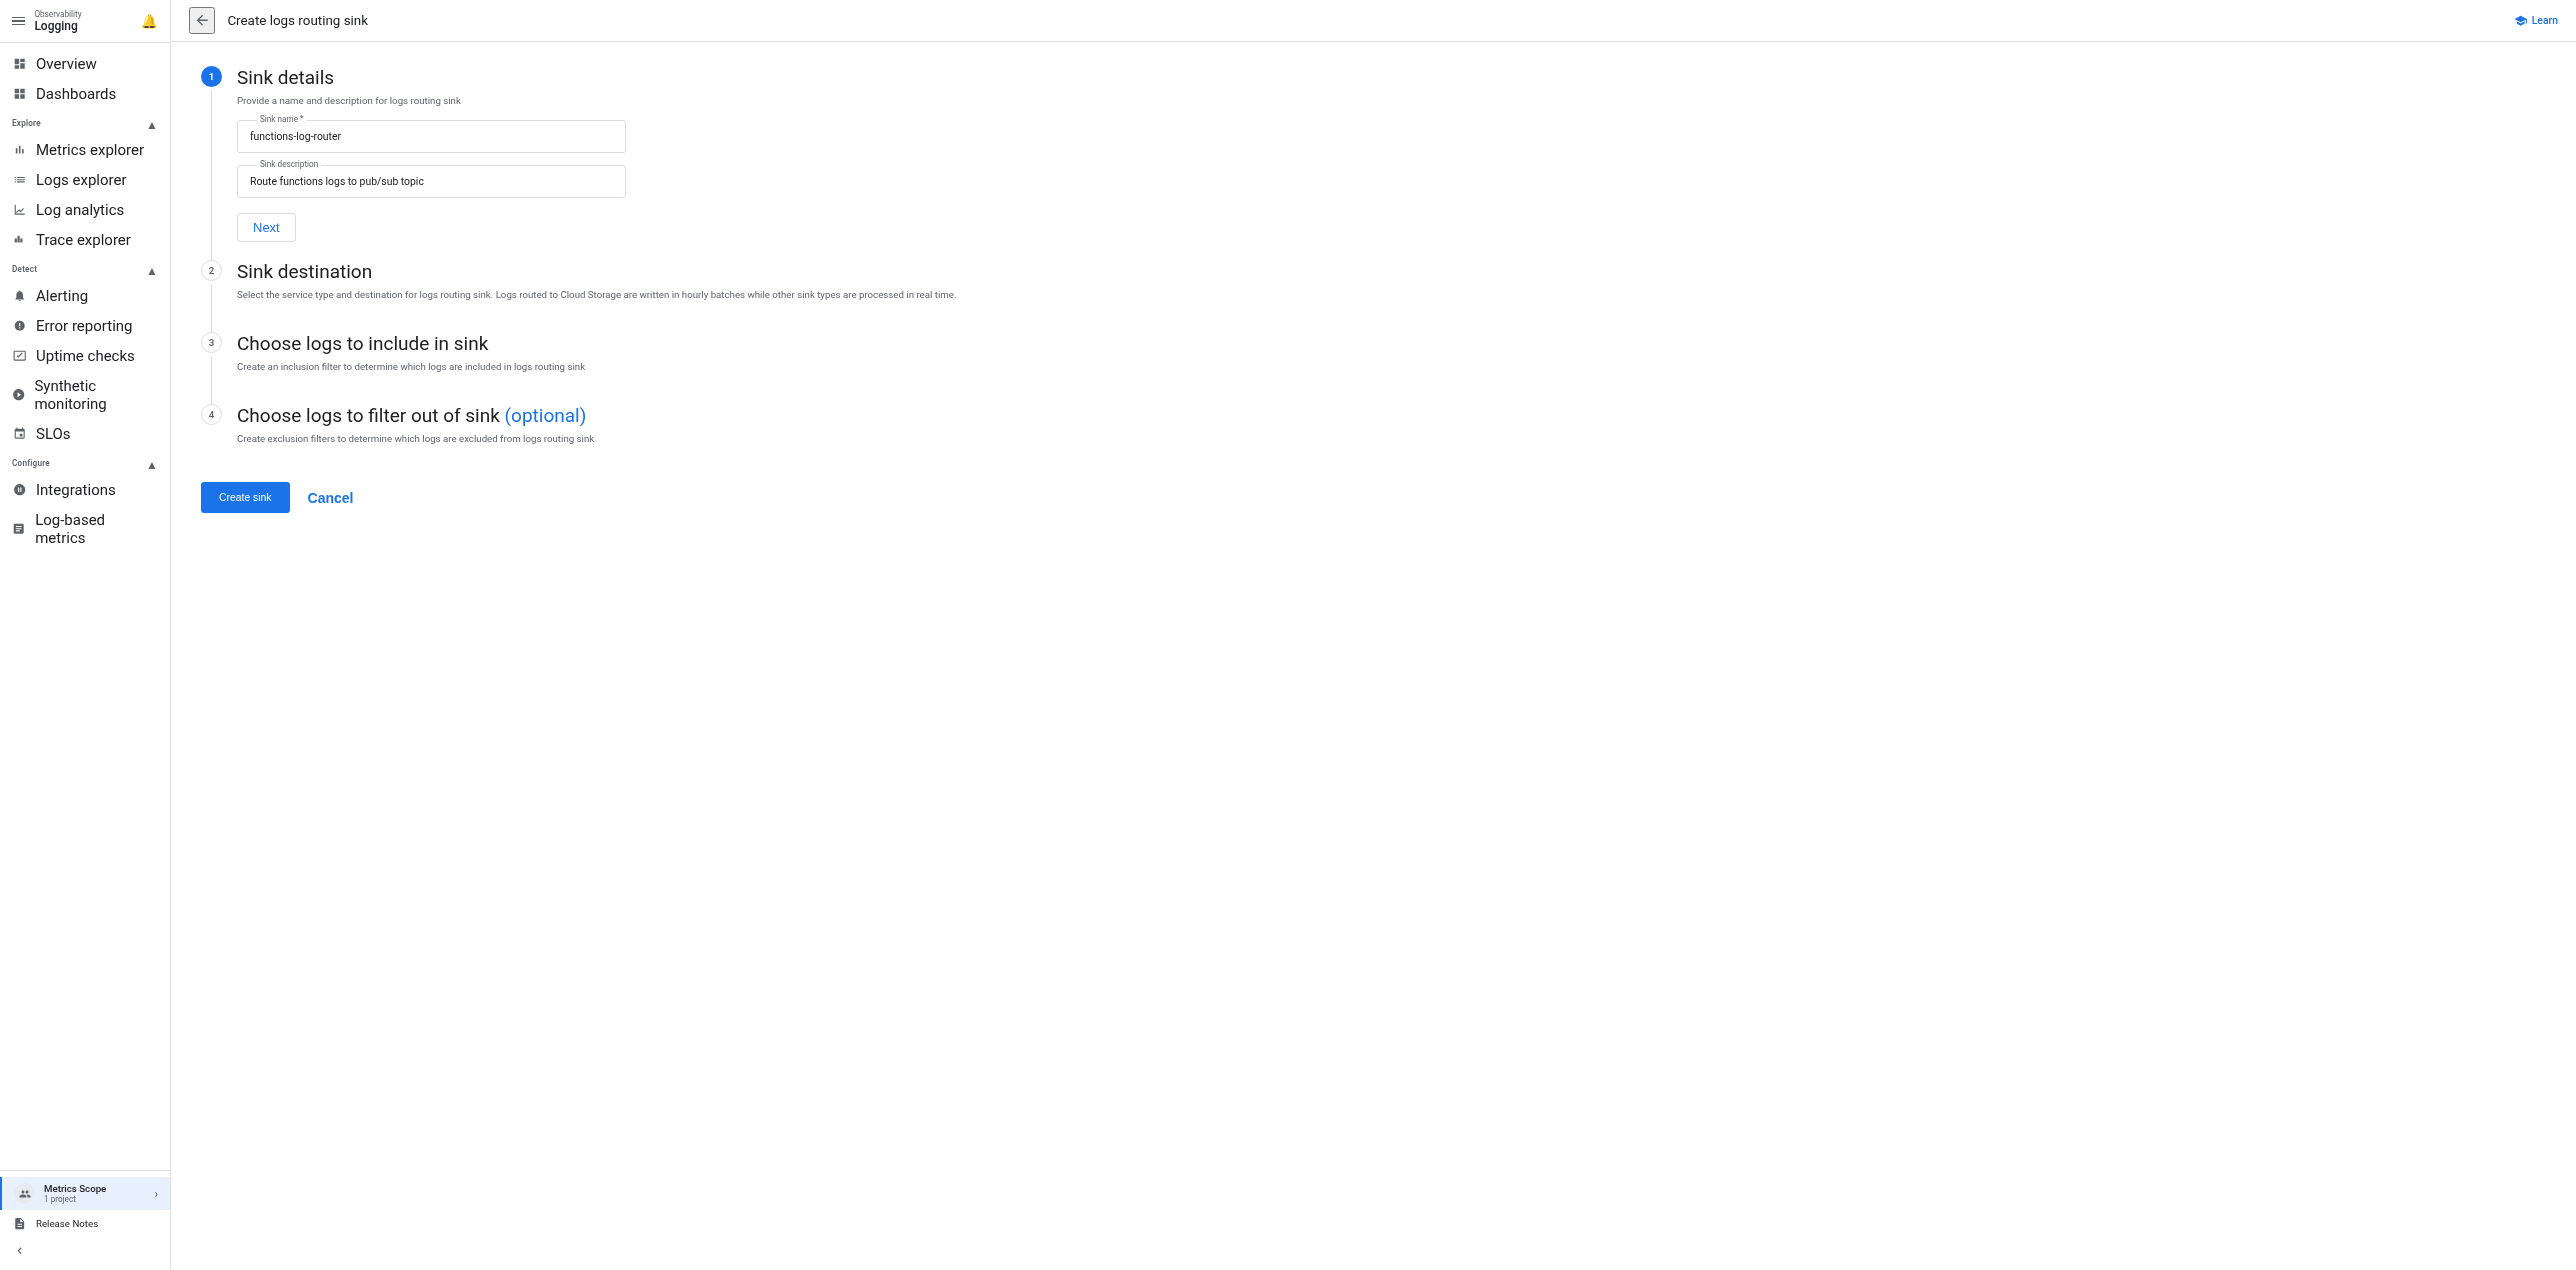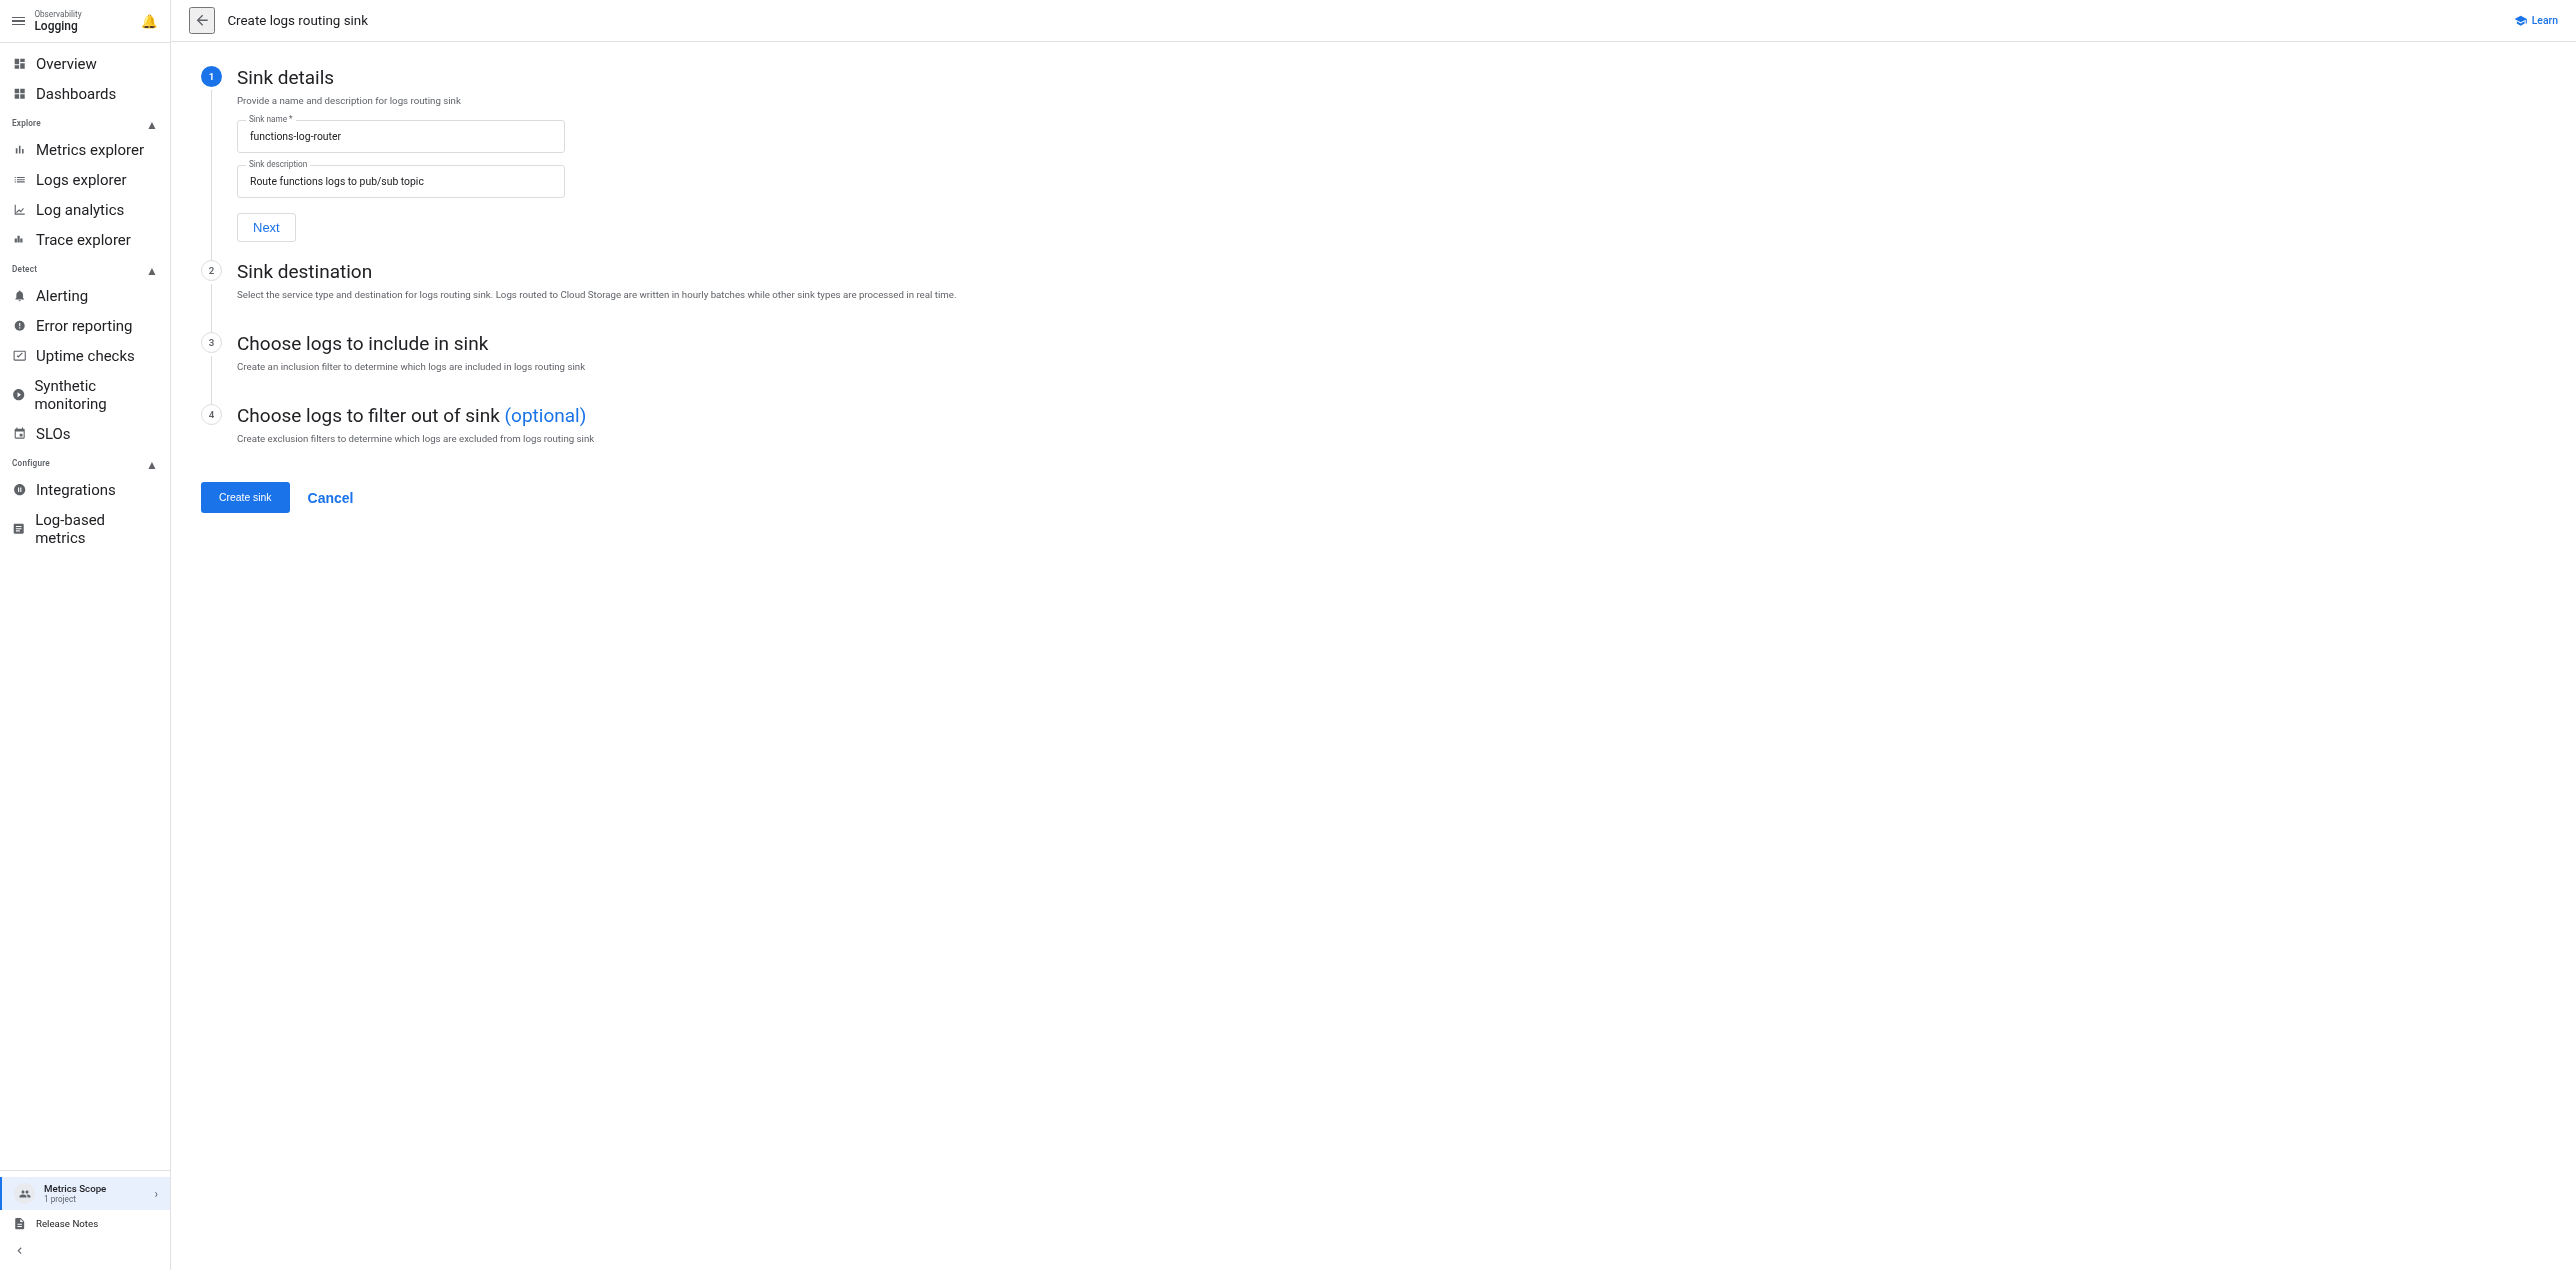--- a/index.html
+++ b/index.html
@@ -230,29 +230,29 @@
 
     
     .form-field {
       position: relative;
       margin-bottom: 12px;
     }
 
     .form-field label {
       position: absolute;
       top: -6px;
-      left: 9px;
+      left: 20px;
       background: #fff;
       padding: 0 3px;
       font-size: 8.2px;
       color: #5f6368;
     }
 
     .form-field input, .form-field textarea {
-      width: 328px;
+      width: 389px;
       border: 0.7px solid #dadce0;
       border-radius: 3px;
       padding: 9px 12px;
       font-size: 10.4px;
       color: #202124;
       outline: none;
       font-family: inherit;
     }
 
     .next-btn {

